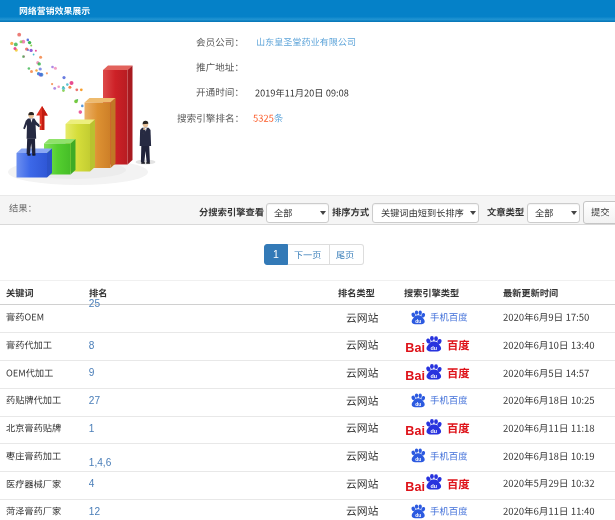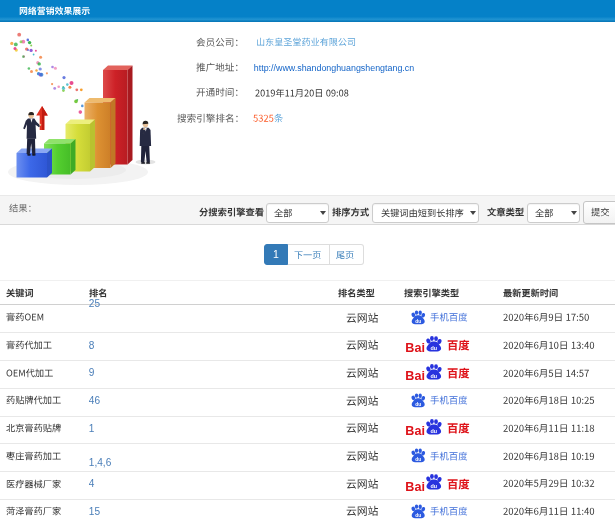--- a/index.html
+++ b/index.html
@@ -299,21 +299,20 @@
         <use href="#g30" x="300.0" fill="#58a1d8"></use>
         <use href="#g31" x="400.0" fill="#58a1d8"></use>
         <use href="#g32" x="500.0" fill="#58a1d8"></use>
         <use href="#g33" x="600.0" fill="#58a1d8"></use>
         <use href="#g34" x="700.0" fill="#58a1d8"></use>
         <use href="#g35" x="800.0" fill="#58a1d8"></use>
         <use href="#g10" x="900.0" fill="#58a1d8"></use>
         <use href="#g11" x="1000.0" fill="#58a1d8"></use>
       </g>
     </svg>
-    <div style="position:absolute;left:253.8px;top:62.8px;font:8.9px 'Liberation Sans',sans-serif;color:#1565c8;white-space:nowrap">http://www.shandonghuangshengtang.cn</div>
     <svg style="position:absolute;left:255.0px;top:87.63px;overflow:visible" width="95.8" height="11.5" viewBox="0 0 95.8 11.5">
       <g transform="translate(0,8.46) scale(0.0920)">
         <use href="#g36" x="0.0" fill="#333333"></use>
         <use href="#g37" x="55.5" fill="#333333"></use>
         <use href="#g38" x="111.0" fill="#333333"></use>
         <use href="#g39" x="166.5" fill="#333333"></use>
         <use href="#g40" x="222.0" fill="#333333"></use>
         <use href="#g38" x="322.0" fill="#333333"></use>
         <use href="#g38" x="377.5" fill="#333333"></use>
         <use href="#g41" x="433.0" fill="#333333"></use>
@@ -635,21 +634,21 @@
     <svg style="position:absolute;left:6.4px;top:395.48px;overflow:visible" width="57.2" height="11.5" viewBox="0 0 57.2 11.5">
       <g transform="translate(0,8.46) scale(0.0920)">
         <use href="#g32" x="0.0" fill="#333333"></use>
         <use href="#g109" x="100.0" fill="#333333"></use>
         <use href="#g110" x="200.0" fill="#333333"></use>
         <use href="#g103" x="300.0" fill="#333333"></use>
         <use href="#g104" x="400.0" fill="#333333"></use>
         <use href="#g105" x="500.0" fill="#333333"></use>
       </g>
     </svg>
-    <div style="position:absolute;left:88.8px;top:394.9px;font:10.1px 'Liberation Sans',sans-serif;color:#4a7eb8;white-space:nowrap">46</div>
+    <div style="position:absolute;left:88.8px;top:394.9px;font:10.1px 'Liberation Sans',sans-serif;color:#4a7eb8;white-space:nowrap">27</div>
     <svg style="position:absolute;left:346.2px;top:394.62px;overflow:visible" width="34.4" height="13.3" viewBox="0 0 34.4 13.3">
       <g transform="translate(0,9.94) scale(0.1080)">
         <use href="#g94" x="0.0" fill="#333333"></use>
         <use href="#g95" x="100.0" fill="#333333"></use>
         <use href="#g96" x="200.0" fill="#333333"></use>
       </g>
     </svg>
     <svg style="position:absolute;left:411px;top:392.8px" width="15" height="15" viewBox="0 0 15 15">
       <g transform="translate(7.2,7.2) scale(1.050)">
         <ellipse cx="-4.6" cy="-2.2" rx="1.7" ry="2.2" transform="rotate(-18 -4.6 -2.2)" fill="#2c5ae0"></ellipse>
@@ -856,21 +855,21 @@
     <svg style="position:absolute;left:6.4px;top:506.28px;overflow:visible" width="57.2" height="11.5" viewBox="0 0 57.2 11.5">
       <g transform="translate(0,8.46) scale(0.0920)">
         <use href="#g121" x="0.0" fill="#333333"></use>
         <use href="#g122" x="100.0" fill="#333333"></use>
         <use href="#g90" x="200.0" fill="#333333"></use>
         <use href="#g32" x="300.0" fill="#333333"></use>
         <use href="#g119" x="400.0" fill="#333333"></use>
         <use href="#g120" x="500.0" fill="#333333"></use>
       </g>
     </svg>
-    <div style="position:absolute;left:88.8px;top:505.8px;font:10.1px 'Liberation Sans',sans-serif;color:#4a7eb8;white-space:nowrap">15</div>
+    <div style="position:absolute;left:88.8px;top:505.8px;font:10.1px 'Liberation Sans',sans-serif;color:#4a7eb8;white-space:nowrap">12</div>
     <svg style="position:absolute;left:346.2px;top:505.42px;overflow:visible" width="34.4" height="13.3" viewBox="0 0 34.4 13.3">
       <g transform="translate(0,9.94) scale(0.1080)">
         <use href="#g94" x="0.0" fill="#333333"></use>
         <use href="#g95" x="100.0" fill="#333333"></use>
         <use href="#g96" x="200.0" fill="#333333"></use>
       </g>
     </svg>
     <svg style="position:absolute;left:411px;top:503.7px" width="15" height="15" viewBox="0 0 15 15">
       <g transform="translate(7.2,7.2) scale(1.050)">
         <ellipse cx="-4.6" cy="-2.2" rx="1.7" ry="2.2" transform="rotate(-18 -4.6 -2.2)" fill="#2c5ae0"></ellipse>

